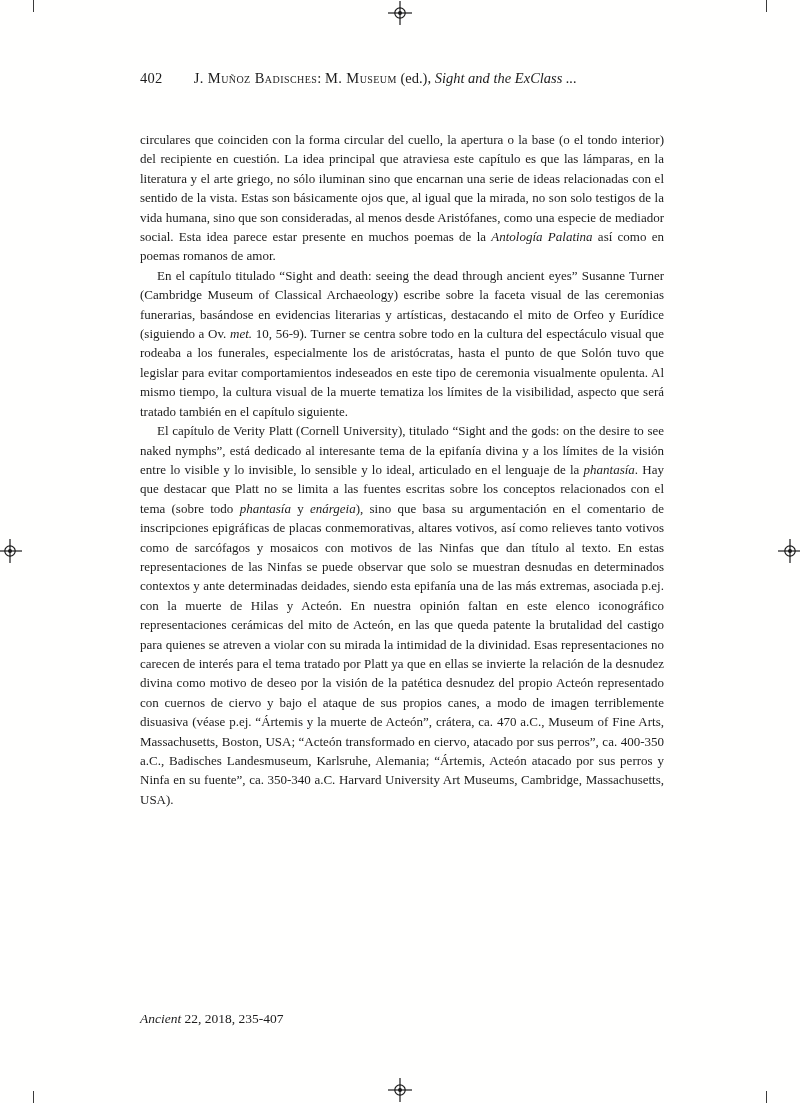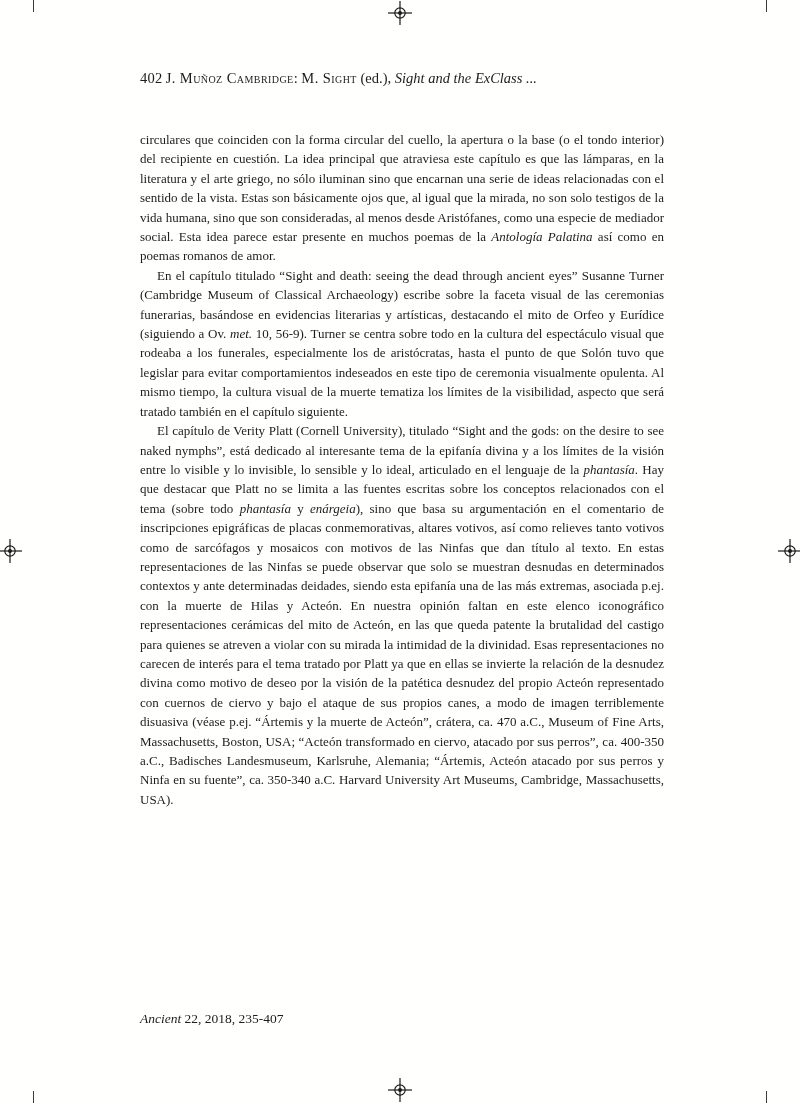--- a/index.html
+++ b/index.html
@@ -13,21 +13,21 @@
   .page { position: absolute; inset: 0; background: #fffffe; }
 
   
   .running-header {
     position: absolute;
     left: 140px; top: 70px; width: 524px;
     font-size: 14.5px;
     display: flex;
     white-space: nowrap;
   }
-  .page-number { margin-right: 3px; letter-spacing: 0.02em; }
+  .page-number { margin-right: 31px; letter-spacing: 0.02em; }
   .run-smallcaps { font-variant: small-caps; letter-spacing: 0.03em; }
   .run-italic { font-style: italic; }
 
   
   .body-text {
     position: absolute;
     left: 140px; top: 130px; width: 524px;
     font-size: 13px;
     line-height: 19.4px;
     text-align: justify;
@@ -86,21 +86,21 @@
     <circle cx="12" cy="12" r="2" fill="#1a1a1a"></circle>
   </svg>
 
   <div class="crop-mark tl"></div>
   <div class="crop-mark tr"></div>
   <div class="crop-mark bl"></div>
   <div class="crop-mark br"></div>
 
   <header class="running-header">
     <span class="page-number">402</span>
-    <span class="running-title"><span class="run-smallcaps">J. Muñoz Cambridge</span><span>: </span><span class="run-smallcaps">M. Sight</span><span> (ed.), </span><span class="run-italic">Sight and the ExClass ...</span></span>
+    <span class="running-title"><span class="run-smallcaps">J. Muñoz Badisches</span><span>: </span><span class="run-smallcaps">M. Museum</span><span> (ed.), </span><span class="run-italic">Sight and the ExClass ...</span></span>
   </header>
 
   <main class="body-text">
       <p><span>circulares que coinciden con la forma circular del cuello, la apertura o la base (o el tondo interior) del recipiente en cuestión. La idea principal que atraviesa este capítulo es que las lámparas, en la literatura y el arte griego, no sólo iluminan sino que encarnan una serie de ideas relacionadas con el sentido de la vista. Estas son básicamente ojos que, al igual que la mirada, no son solo testigos de la vida humana, sino que son consideradas, al menos desde Aristófanes, como una especie de mediador social. Esta idea parece estar presente en muchos poemas de la </span><span class="run-italic">Antología Palatina</span><span> así como en poemas romanos de amor.</span></p>
       <p class="indent"><span>En el capítulo titulado “Sight and death: seeing the dead through ancient eyes” Susanne Turner (Cambridge Museum of Classical Archaeology) escribe sobre la faceta visual de las ceremonias funerarias, basándose en evidencias literarias y artísticas, destacando el mito de Orfeo y Eurídice (siguiendo a Ov. </span><span class="run-italic">met.</span><span> 10, 56-9). Turner se centra sobre todo en la cultura del espectáculo visual que rodeaba a los funerales, especialmente los de aristócratas, hasta el punto de que Solón tuvo que legislar para evitar comportamientos indeseados en este tipo de ceremonia visualmente opulenta. Al mismo tiempo, la cultura visual de la muerte tematiza los límites de la visibilidad, aspecto que será tratado también en el capítulo siguiente.</span></p>
       <p class="indent"><span>El capítulo de Verity Platt (Cornell University), titulado “Sight and the gods: on the desire to see naked nymphs”, está dedicado al interesante tema de la epifanía divina y a los límites de la visión entre lo visible y lo invisible, lo sensible y lo ideal, articulado en el lenguaje de la </span><span class="run-italic">phantasía</span><span>. Hay que destacar que Platt no se limita a las fuentes escritas sobre los conceptos relacionados con el tema (sobre todo </span><span class="run-italic">phantasía</span><span> y </span><span class="run-italic">enárgeia</span><span>), sino que basa su argumentación en el comentario de inscripciones epigráficas de placas conmemorativas, altares votivos, así como relieves tanto votivos como de sarcófagos y mosaicos con motivos de las Ninfas que dan título al texto. En estas representaciones de las Ninfas se puede observar que solo se muestran desnudas en determinados contextos y ante determinadas deidades, siendo esta epifanía una de las más extremas, asociada p.ej. con la muerte de Hilas y Acteón. En nuestra opinión faltan en este elenco iconográfico representaciones cerámicas del mito de Acteón, en las que queda patente la brutalidad del castigo para quienes se atreven a violar con su mirada la intimidad de la divinidad. Esas representaciones no carecen de interés para el tema tratado por Platt ya que en ellas se invierte la relación de la desnudez divina como motivo de deseo por la visión de la patética desnudez del propio Acteón representado con cuernos de ciervo y bajo el ataque de sus propios canes, a modo de imagen terriblemente disuasiva (véase p.ej. “Ártemis y la muerte de Acteón”, crátera, ca. 470 a.C., Museum of Fine Arts, Massachusetts, Boston, USA; “Acteón transformado en ciervo, atacado por sus perros”, ca. 400-350 a.C., Badisches Landesmuseum, Karlsruhe, Alemania; “Ártemis, Acteón atacado por sus perros y Ninfa en su fuente”, ca. 350-340 a.C. Harvard University Art Museums, Cambridge, Massachusetts, USA).</span></p>
     </main>
 
   <footer class="page-footer"><span class="run-italic">Ancient</span><span> 22, 2018, 235-407</span></footer>
 

